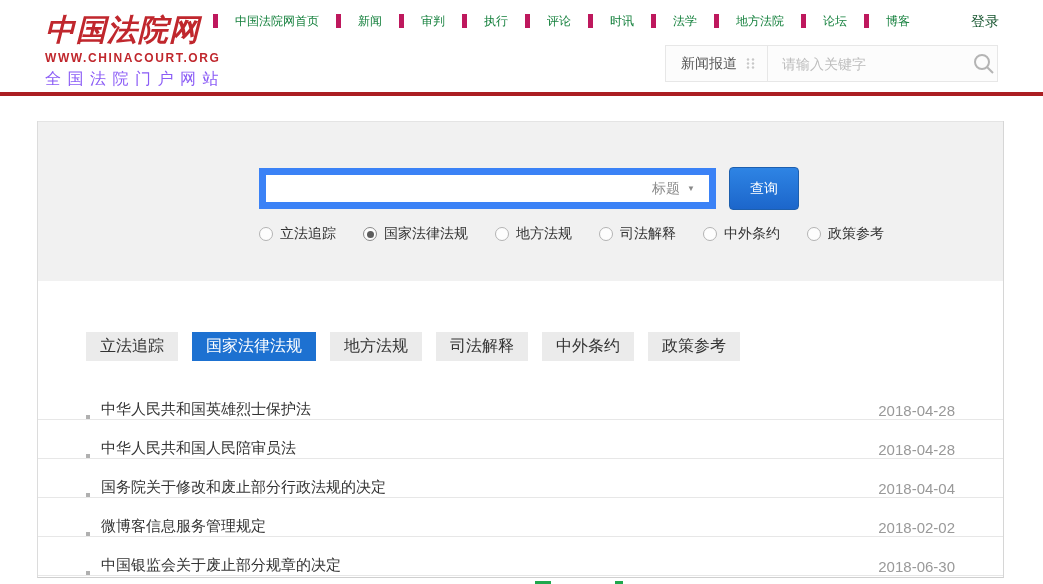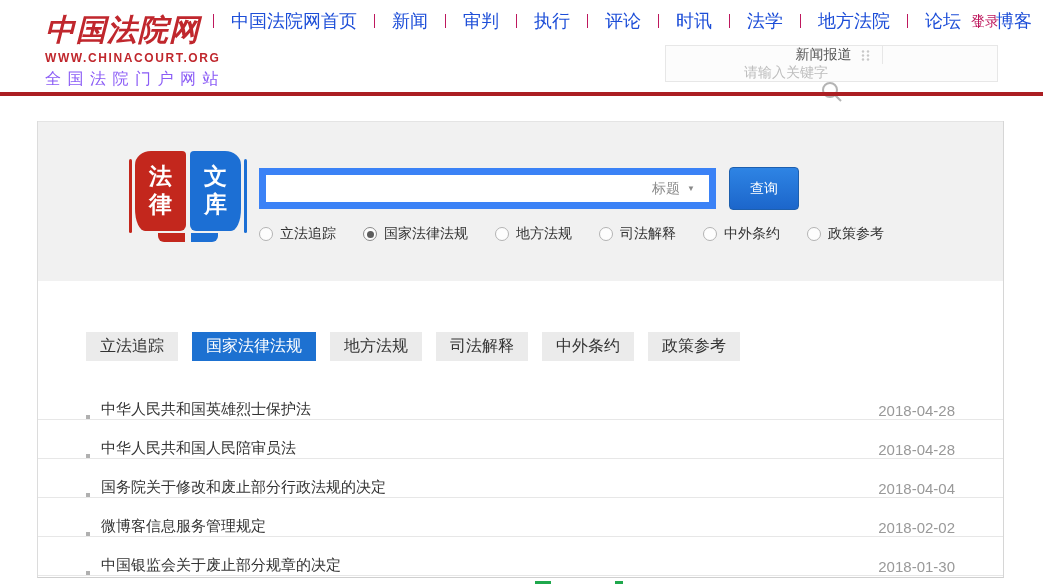--- a/index.html
+++ b/index.html
@@ -8,26 +8,26 @@
 
   
   .header { position:absolute; left:0; top:0; width:1043px; height:92px; background:#fff; }
   .logo { position:absolute; left:45px; top:10px; width:160px; }
   .logo-title { font-family:Liberation Sans, sans-serif; font-style:italic; font-weight:bold;
                 font-size:30px; line-height:1.3; color:#c0272d; letter-spacing:1px; white-space:nowrap; }
   .logo-url { font-size:12px; font-weight:bold; color:#c0272d; letter-spacing:1.6px; margin-top:2px; }
   .logo-sub { font-size:16px; color:#8b5cf6; letter-spacing:6.5px; margin-top:4px; white-space:nowrap; }
 
   .top-nav { position:absolute; left:213px; top:12px; display:flex; align-items:center; height:18px; }
-  .nav-item { font-size:18px; color:#1d4ed8; text-decoration:none; padding:0 17px; line-height:14px;
-              border-left:1px solid #be185d; cursor:pointer; white-space:nowrap; }
-  .login { position:absolute; right:44px; top:13px; font-size:14px; color:#be185d; text-decoration:none; cursor:pointer; }
+  .nav-item { font-size:12px; color:#15803d; text-decoration:none; padding:0 17px; line-height:14px;
+              border-left:5px solid #be185d; cursor:pointer; white-space:nowrap; }
+  .login { position:absolute; right:44px; top:13px; font-size:14px; color:#14532d; text-decoration:none; cursor:pointer; }
 
   .hsearch { position:absolute; right:45px; top:45px; width:333px; height:37px; background:#fcfcfc;
-             border:1px solid #e7e7e7; display:flex; align-items:center;flex-direction:column; }
+             border:1px solid #e7e7e7; display:flex; align-items:center; }
   .hsearch-cat { display:flex; align-items:center; gap:9px; padding:0 12px 0 15px; height:100%;
                  border-right:1px solid #e7e7e7; cursor:pointer; }
   .hsearch-cat-label { font-size:14px; color:#555; white-space:nowrap; }
   .hsearch-input { flex:1; border:none; outline:none; background:transparent; font-size:14px; color:#333;
                    padding:0 8px 0 14px; font-family:inherit; }
   .hsearch-input::placeholder { color:#bdbdbd; }
   .hsearch-btn { width:44px; height:100%; border:none; background:transparent; display:flex;
                  align-items:center; justify-content:center; cursor:pointer; }
 
   .red-rule { position:absolute; left:0; top:92px; width:1043px; height:4px; background:#ab1e22; }
@@ -159,32 +159,20 @@
       </button>
     </div>
   </div>
 
   <div class="red-rule"></div>
 
   <div class="container">
 
     <div class="panel">
 
-      <div class="book">
-        <span class="book-edge edge-red"></span>
-        <span class="book-edge edge-blue"></span>
-        <div class="book-page page-red">
-          <span class="page-text">法律</span>
-        </div>
-        <div class="book-page page-blue">
-          <span class="page-text">文库</span>
-        </div>
-        <span class="tail tail-red"></span>
-        <span class="tail tail-blue"></span>
-      </div>
 
       <div class="query-box">
         <input class="query-input" style="">
         <div class="field-select">
           <span class="field-select-label">标题</span>
           <span class="caret">▼</span>
         </div>
       </div>
 
       <button class="query-btn">查询</button>
@@ -262,21 +250,21 @@
 
         <div class="law-row">
           <span class="bullet"></span>
           <span class="law-title">微博客信息服务管理规定</span>
           <span class="law-date">2018-02-02</span>
         </div>
 
         <div class="law-row">
           <span class="bullet"></span>
           <span class="law-title">中国银监会关于废止部分规章的决定</span>
-          <span class="law-date">2018-01-30</span>
+          <span class="law-date">2018-06-30</span>
         </div>
 
     </div>
   </div>
 
   <span class="peek peek-1"></span>
   <span class="peek peek-2"></span>
 </div>
 
 </body></html>

